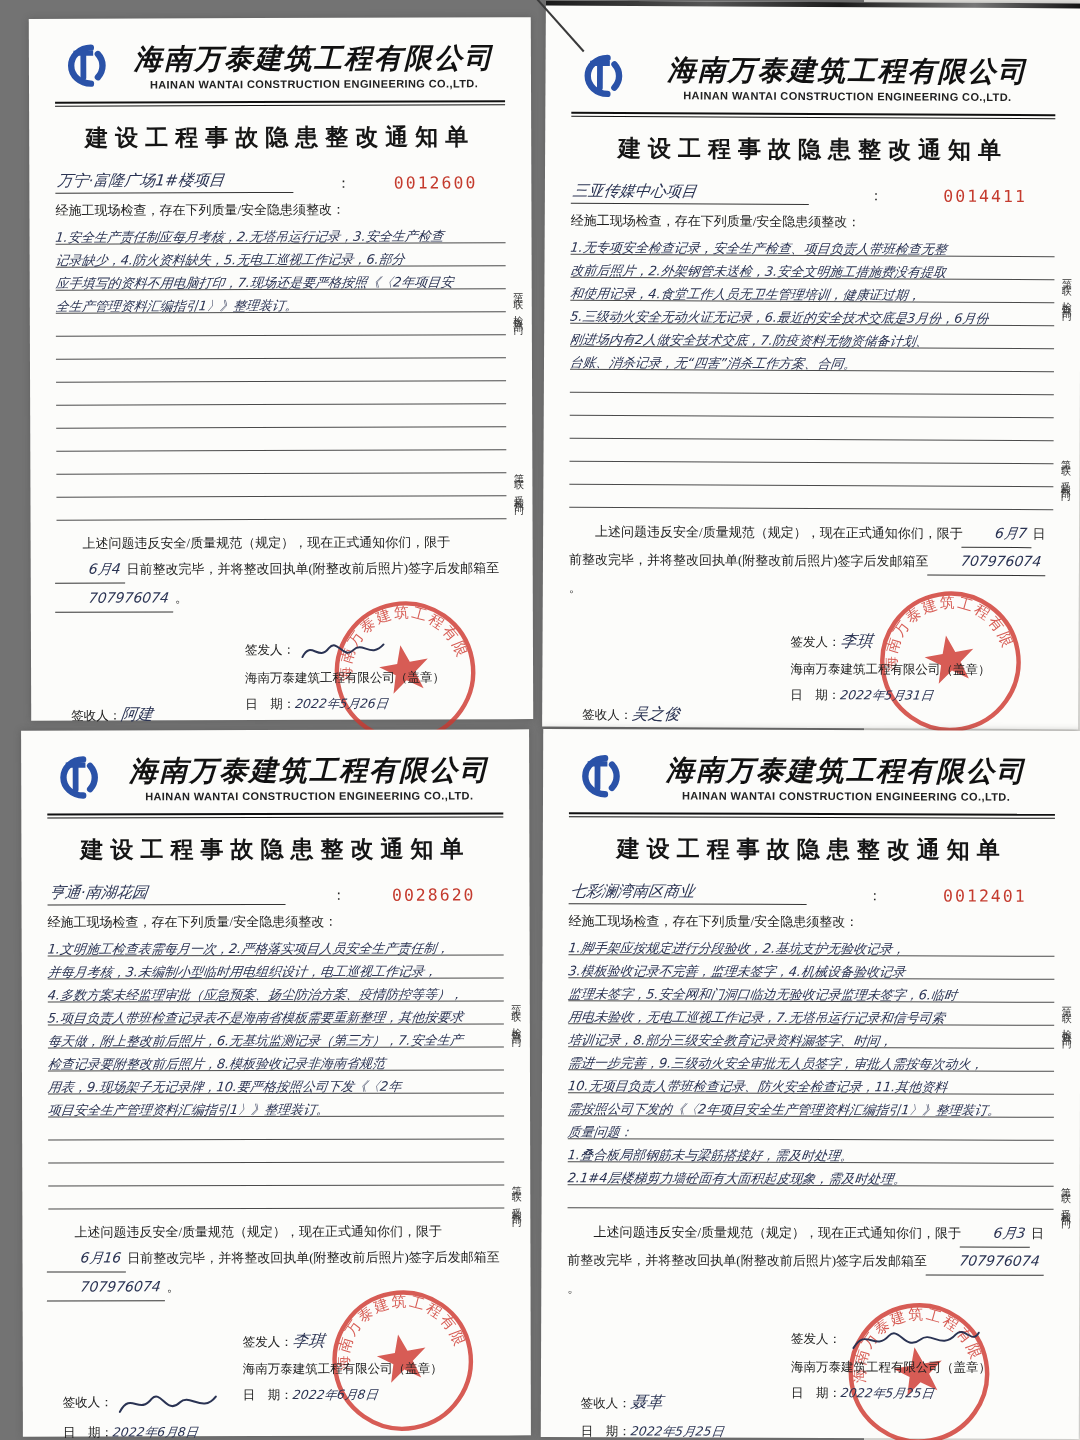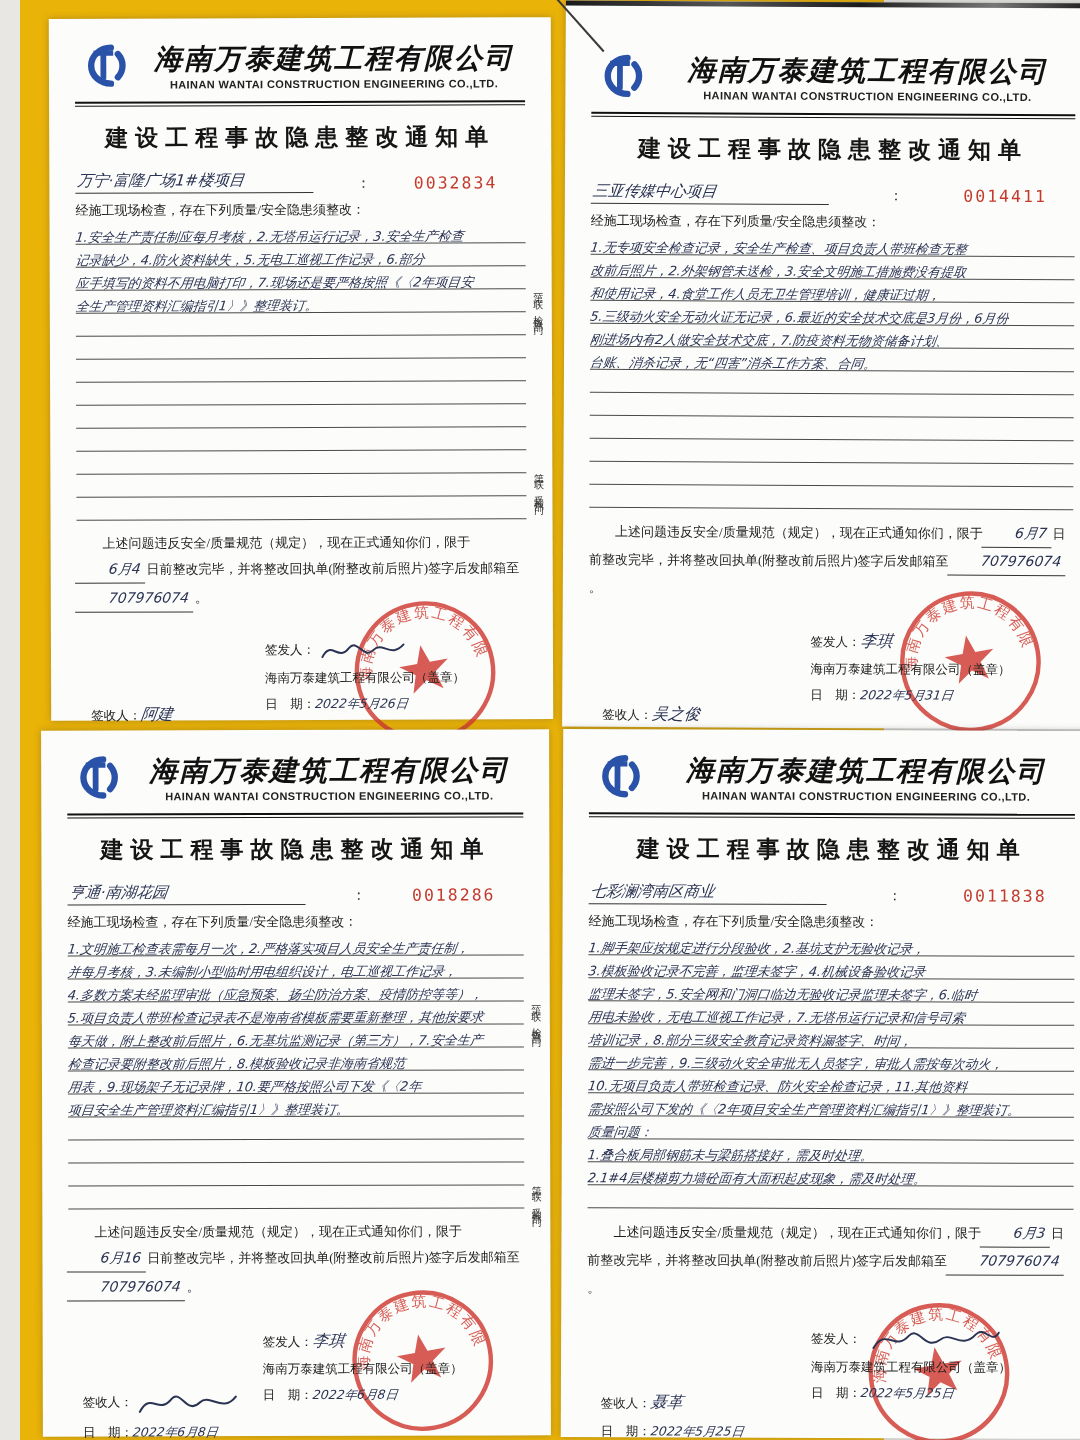--- a/index.html
+++ b/index.html
@@ -1,17 +1,17 @@
 <!DOCTYPE html>
 <html><head>
 <meta charset="utf-8">
 <style>
   html,body{margin:0;padding:0;width:1080px;height:1440px;overflow:hidden;
     background:#e8e7e3;font-family:"Liberation Serif",serif;}
-  .board{position:relative;width:864px;height:1440px;background:#eab308;margin-left:20px;}
+  .board{position:relative;width:864px;height:1440px;background:#737373;}
   .doc{position:absolute;background:#fcfcfa;box-sizing:border-box;
     padding:14px 26px 8px;box-shadow:0 0 7px rgba(60,60,60,.35);color:#222;}
   .doc1{left:30px;top:18px;width:502px;height:702px;transform:rotate(-.2deg);}
   .doc2{left:544px;top:2px;width:536px;height:726px;transform:rotate(.3deg);}
   .doc3{left:22px;top:730px;width:508px;height:706px;transform:rotate(-.15deg);}
   .doc4{left:542px;top:730px;width:538px;height:708px;transform:rotate(.2deg);}
   .scan-edge{position:absolute;left:0;top:0;width:100%;height:5px;
     background:linear-gradient(90deg,#1a1a1a 0%,#555 30%,#1b1b1b 55%,#777 80%,#111 100%);}
   .crease{position:absolute;left:-8px;top:-2px;width:70px;height:2px;background:#3a3a3a;
     transform:rotate(48deg);transform-origin:left top;}
@@ -68,21 +68,21 @@
       <div class="names">
         <div class="cn">海南万泰建筑工程有限公司</div>
         <div class="en">HAINAN WANTAI  CONSTRUCTION ENGINEERING CO.,LTD.</div>
       </div>
     </div>
     <div class="rule"></div>
     <div class="ftitle">建设工程事故隐患整改通知单</div>
     <div class="projrow">
       <span class="projline"><span class="hw">万宁·富隆广场1#楼项目</span></span>
       <span class="colon">：</span>
-      <span class="serial">0032834</span>
+      <span class="serial">0012600</span>
     </div>
     <div class="intro">经施工现场检查，存在下列质量/安全隐患须整改：</div>
     <div class="lines">
         <div class="line">
           <span class="hw">1.安全生产责任制应每月考核，2.无塔吊运行记录，3.安全生产检查</span>
         </div>
         <div class="line">
           <span class="hw">记录缺少，4.防火资料缺失，5.无电工巡视工作记录，6.部分</span>
         </div>
         <div class="line">
@@ -239,21 +239,21 @@
       <div class="names">
         <div class="cn">海南万泰建筑工程有限公司</div>
         <div class="en">HAINAN WANTAI  CONSTRUCTION ENGINEERING CO.,LTD.</div>
       </div>
     </div>
     <div class="rule"></div>
     <div class="ftitle">建设工程事故隐患整改通知单</div>
     <div class="projrow">
       <span class="projline"><span class="hw">亨通·南湖花园</span></span>
       <span class="colon">：</span>
-      <span class="serial">0018286</span>
+      <span class="serial">0028620</span>
     </div>
     <div class="intro">经施工现场检查，存在下列质量/安全隐患须整改：</div>
     <div class="lines">
         <div class="line">
           <span class="hw">1.文明施工检查表需每月一次，2.严格落实项目人员安全生产责任制，</span>
         </div>
         <div class="line">
           <span class="hw">并每月考核，3.未编制小型临时用电组织设计，电工巡视工作记录，</span>
         </div>
         <div class="line">
@@ -323,21 +323,21 @@
       <div class="names">
         <div class="cn">海南万泰建筑工程有限公司</div>
         <div class="en">HAINAN WANTAI  CONSTRUCTION ENGINEERING CO.,LTD.</div>
       </div>
     </div>
     <div class="rule"></div>
     <div class="ftitle">建设工程事故隐患整改通知单</div>
     <div class="projrow">
       <span class="projline"><span class="hw">七彩澜湾南区商业</span></span>
       <span class="colon">：</span>
-      <span class="serial">0011838</span>
+      <span class="serial">0012401</span>
     </div>
     <div class="intro">经施工现场检查，存在下列质量/安全隐患须整改：</div>
     <div class="lines">
         <div class="line">
           <span class="hw">1.脚手架应按规定进行分段验收，2.基坑支护无验收记录，</span>
         </div>
         <div class="line">
           <span class="hw">3.模板验收记录不完善，监理未签字，4.机械设备验收记录</span>
         </div>
         <div class="line">

